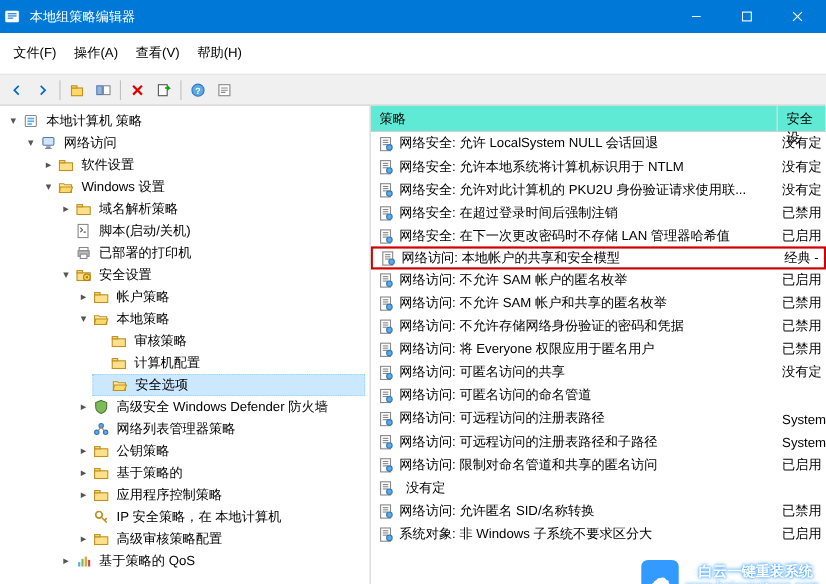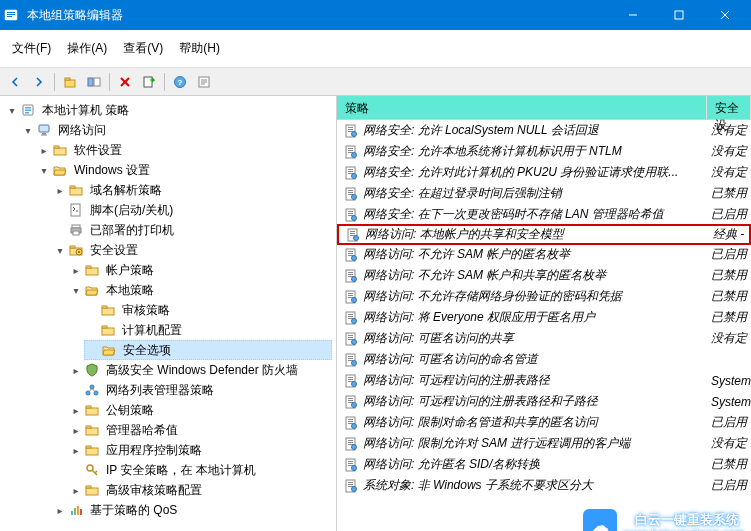--- a/index.html
+++ b/index.html
@@ -26,21 +26,21 @@
 .tree-icon { width: 16px; height: 16px; margin-right: 4px; display: flex; align-items: center; justify-content: center; }
 .tree-label { padding: 1px 2px; }
 .tree-children { }
 
 .list-pane { flex: 1; display: flex; flex-direction: column; position: relative; overflow: hidden; }
 .list-header { display: flex; background: #5eead4; border-bottom: 1px solid #d0d0d0; height: 24px; }
 .list-header .col { padding: 4px 8px; border-right: 1px solid #e0e0e0; font-size: 12px; }
 .list-header .col:first-child { flex: 0 0 370px; }
 .list-header .col:last-child { flex: 1; }
 .list-body { flex: 1; overflow: auto; }
-.list-row { display: flex; align-items: center; height: 21px; cursor: pointer; font-style: italic; }
+.list-row { display: flex; align-items: center; height: 21px; cursor: pointer; }
 .list-row .row-icon { width: 20px; display: flex; align-items: center; justify-content: center; margin-left: 4px; }
 .list-row .row-label { flex: 0 0 342px; padding-left: 2px; white-space: nowrap; overflow: hidden; }
 .list-row .row-value { flex: 1; padding-left: 8px; white-space: nowrap; overflow: hidden; }
 .list-row.highlighted { border: 2px solid #d00000; margin: -1px 0; }
 
 .watermark { position: absolute; bottom: 4px; right: 6px; display: flex; align-items: center; gap: 6px; opacity: 0.9; pointer-events: none; }
 .watermark .wm-logo { width: 34px; height: 34px; background: #1e90ff; border-radius: 6px; display: flex; align-items: center; justify-content: center; color: #fff; font-size: 18px; font-weight: bold; }
 .watermark .wm-text { color: #fff; text-shadow: 0 0 4px #1e90ff, 0 0 2px #1e90ff; line-height: 1.1; }
 .watermark .wm-text .t1 { font-size: 13px; font-weight: bold; margin-left: 12px; }
 .watermark .wm-text .t2 { font-size: 11px; letter-spacing: 0.5px; }
@@ -318,21 +318,21 @@
           <span class="tree-label">公钥策略</span>
         </div>
         <div class="tree-node">
           <span class="tree-toggle">▸</span>
           <span class="tree-icon">
                     <svg width="14" height="14" viewBox="0 0 14 14">
                       <rect x="1" y="5" width="12" height="7" fill="#ffe08a" stroke="#c09020"></rect>
                       <rect x="1" y="3" width="5" height="2" fill="#ffe08a" stroke="#c09020"></rect>
                     </svg>
                   </span>
-          <span class="tree-label">管理器哈希值</span>
+          <span class="tree-label">基于策略的</span>
         </div>
         <div class="tree-node">
           <span class="tree-toggle">▸</span>
           <span class="tree-icon">
                     <svg width="14" height="14" viewBox="0 0 14 14">
                       <rect x="1" y="5" width="12" height="7" fill="#ffe08a" stroke="#c09020"></rect>
                       <rect x="1" y="3" width="5" height="2" fill="#ffe08a" stroke="#c09020"></rect>
                     </svg>
                   </span>
           <span class="tree-label">应用程序控制策略</span>
@@ -581,21 +581,20 @@
         <div class="list-row">
     <span class="row-icon">
             <svg width="14" height="14" viewBox="0 0 14 14">
               <rect x="2" y="1" width="9" height="12" fill="#fff" stroke="#888"></rect>
               <rect x="4" y="3" width="5" height="1" fill="#888"></rect>
               <rect x="4" y="5" width="5" height="1" fill="#888"></rect>
               <rect x="4" y="7" width="5" height="1" fill="#888"></rect>
               <circle cx="10" cy="10" r="2.5" fill="#5aaae6" stroke="#3377bb"></circle>
             </svg>
           </span>
-    <span class="row-label">网络访问: 限制允许对 SAM 进行远程调用的客户端</span>
     <span class="row-value">没有定</span>
   </div>
         <div class="list-row">
     <span class="row-icon">
             <svg width="14" height="14" viewBox="0 0 14 14">
               <rect x="2" y="1" width="9" height="12" fill="#fff" stroke="#888"></rect>
               <rect x="4" y="3" width="5" height="1" fill="#888"></rect>
               <rect x="4" y="5" width="5" height="1" fill="#888"></rect>
               <rect x="4" y="7" width="5" height="1" fill="#888"></rect>
               <circle cx="10" cy="10" r="2.5" fill="#5aaae6" stroke="#3377bb"></circle>

